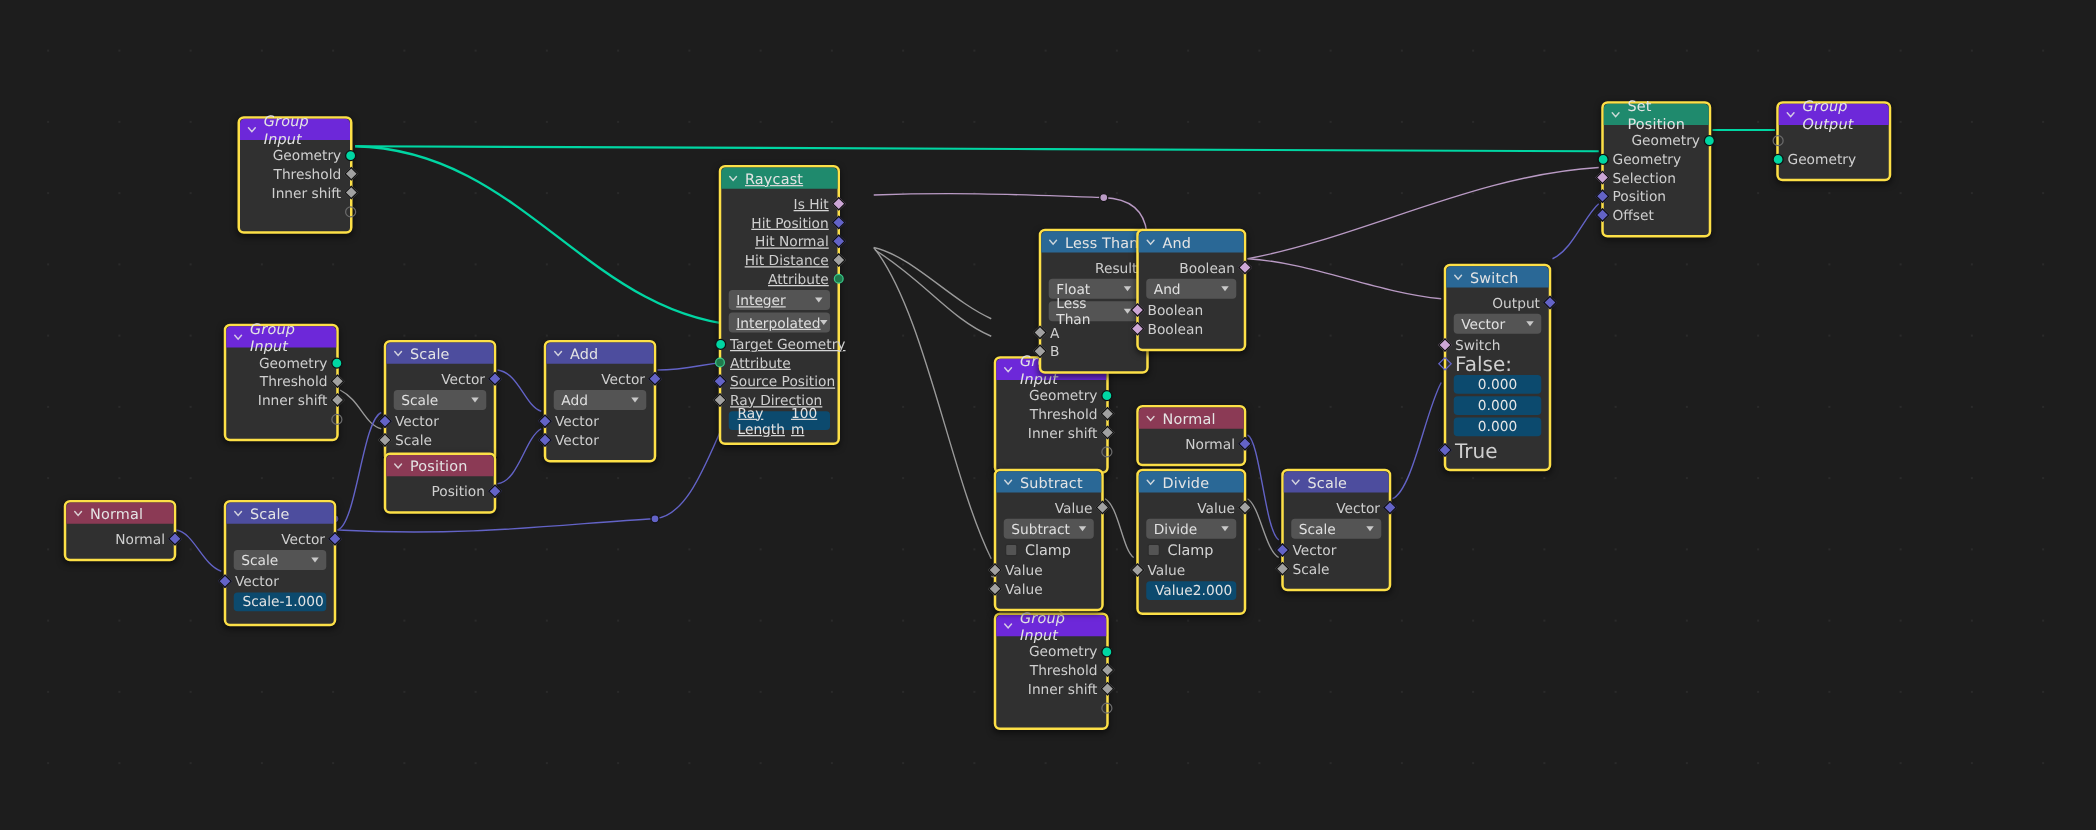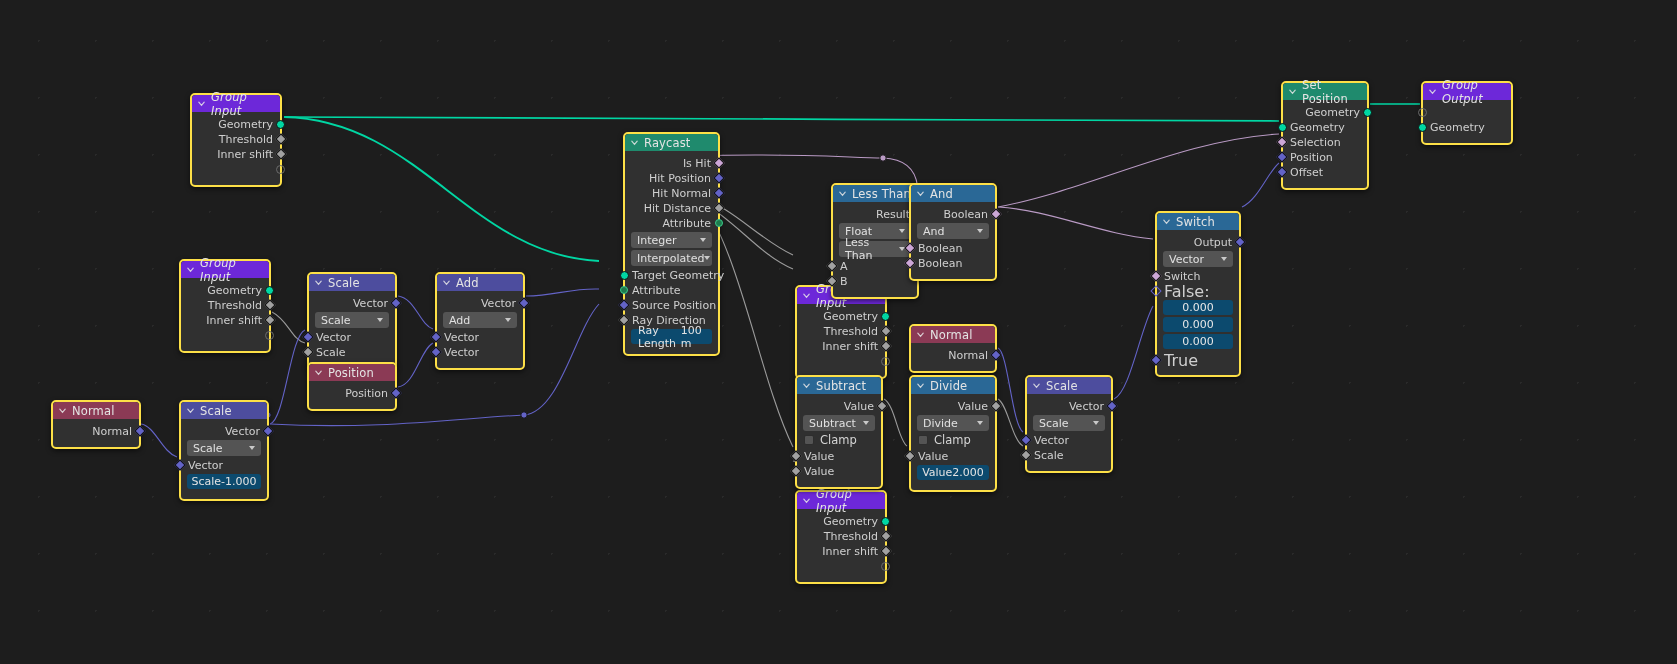--- a/index.html
+++ b/index.html
@@ -92,21 +92,21 @@
   }
   .field {
     margin: 2px 6px;
     height: 15px;
     background: #0c4a6e;
     border-radius: 3px;
     display:flex; align-items:center; justify-content:center;
     font-size: 11px;
     color: #e6e6e6;
   }
-  .field.lr { justify-content: center; padding: 1px 7px; }
+  .field.lr { justify-content: space-between; padding: 1px 7px; }
   .field .lbl { color:#e3e3e3; }
   .field .val { color:#e3e3e3; }
   .checkrow { display:flex; align-items:center; padding: 0 7px; height:14px; margin:2px 0; font-size:11.5px;}
   .checkbox {
     width:10px;height:10px;background:#545454;border-radius:2px;margin-right:6px;border:1px solid #2d2d2d;
   }
   .sublabel { padding: 0 7px; font-size:16px; color:#cfcfcf; height:14px; display:flex; align-items:center; position:relative;}
 </style>
 </head>
 <body>
@@ -384,21 +384,21 @@
         <div class="row in">
           <span class="sock left s-vec"></span>
           <span>Vector</span>
         </div>
         <div class="field lr">
           <span class="lbl">Scale</span>
           <span class="val">-1.000</span>
         </div>
       </div>
     </div>
-    <div class="node" style="left: 623px; top: 132px; width: 97px;">
+    <div class="node" style="left: 575px; top: 132px; width: 97px; text-decoration: underline;">
       <div class="hdr hdr-geo">
         <span class="chev">
           <svg width="9" height="9" viewBox="0 0 10 10">
             <path d="M2 3.5 L5 7 L8 3.5" stroke="#e8e8e8" stroke-width="1.3" fill="none" stroke-linecap="round"></path>
           </svg>
         </span>
         <span>Raycast</span>
       </div>
       <div class="body">
         <div class="row out">

